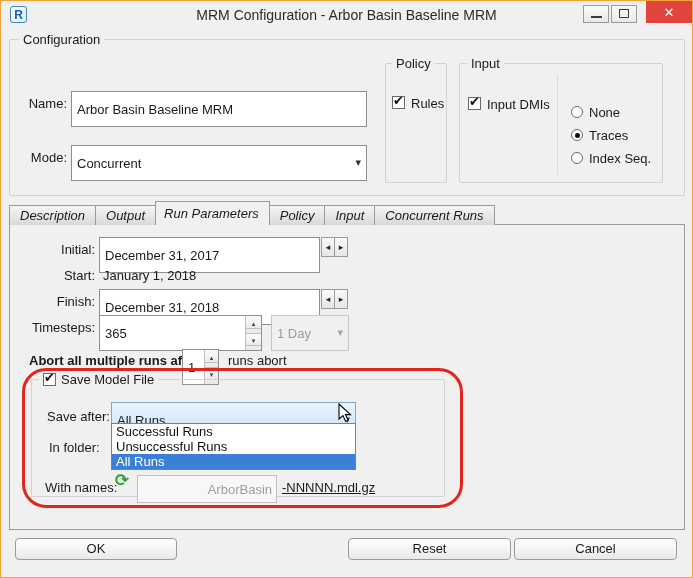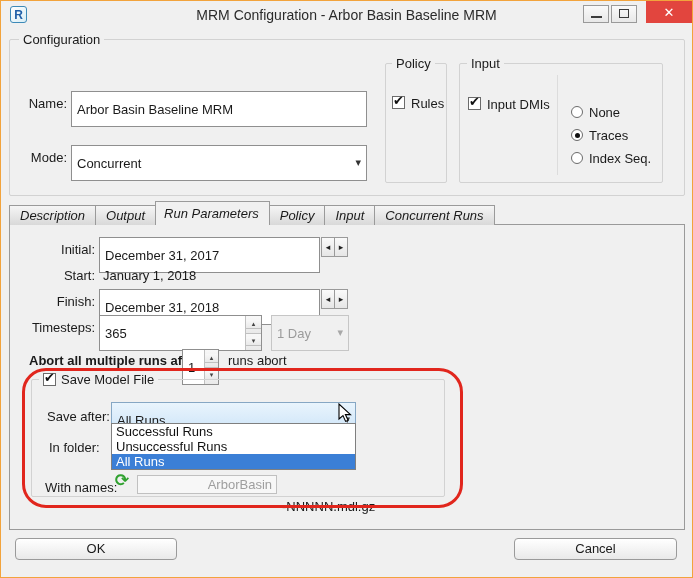--- a/index.html
+++ b/index.html
@@ -221,33 +221,34 @@
   <span class="lbl" style="left:46px; top:408px;">Save after:</span>
   <div class="field save-after-combo" style="left:110px; top:401px; width:245px; height:21px;">
     <span>All Runs</span>
     <span class="combo-arrow">▾</span>
   </div>
 
   <span class="lbl" style="left:48px; top:439px;">In folder:</span>
 
   <span class="lbl" style="left:44px; top:479px;">With names:</span>
   <span class="refresh-icon" style="left:114px; top:469px;">⟳</span>
-  <div class="filename-field" style="left:136px; top:474px; width:140px; height:19px;">
+  <div class="filename-field" style="left:136px; top:474px; width:140px; height:28px;">
     <span>ArborBasin</span>
   </div>
-  <span class="lbl" style="left:281px; top:498px;">-NNNNN.mdl.gz</span>
+  <span class="lbl" style="left:281px; top:479px;text-decoration:underline;">-NNNNN.mdl.gz</span>
 
   <div class="dropdown" style="left:110px; top:422px; width:245px;">
     <div class="dd-item">Successful Runs</div>
     <div class="dd-item">Unsuccessful Runs</div>
     <div class="dd-item highlight">All Runs</div>
   </div>
 
   <div class="annotation" style="left:21px; top:367px; width:441px; height:140px;"></div>
 
   <svg class="cursor" style="left:337px; top:402px;" width="15" height="21" viewBox="0 0 15 21">
     <path d="M1,1 L1,16 L5,12.6 L7.6,18.4 L10.1,17.3 L7.4,11.6 L12.5,11.6 Z" fill="#ffffff" stroke="#000000" stroke-width="1.1"></path>
   </svg>
 
   <div class="action-btn" style="left:14px; width:162px;">OK</div>
+  <div class="action-btn" style="left:347px; width:163px;">Reset</div>
   <div class="action-btn" style="left:513px; width:163px;">Cancel</div>
 
 </div>
 
 </body></html>

